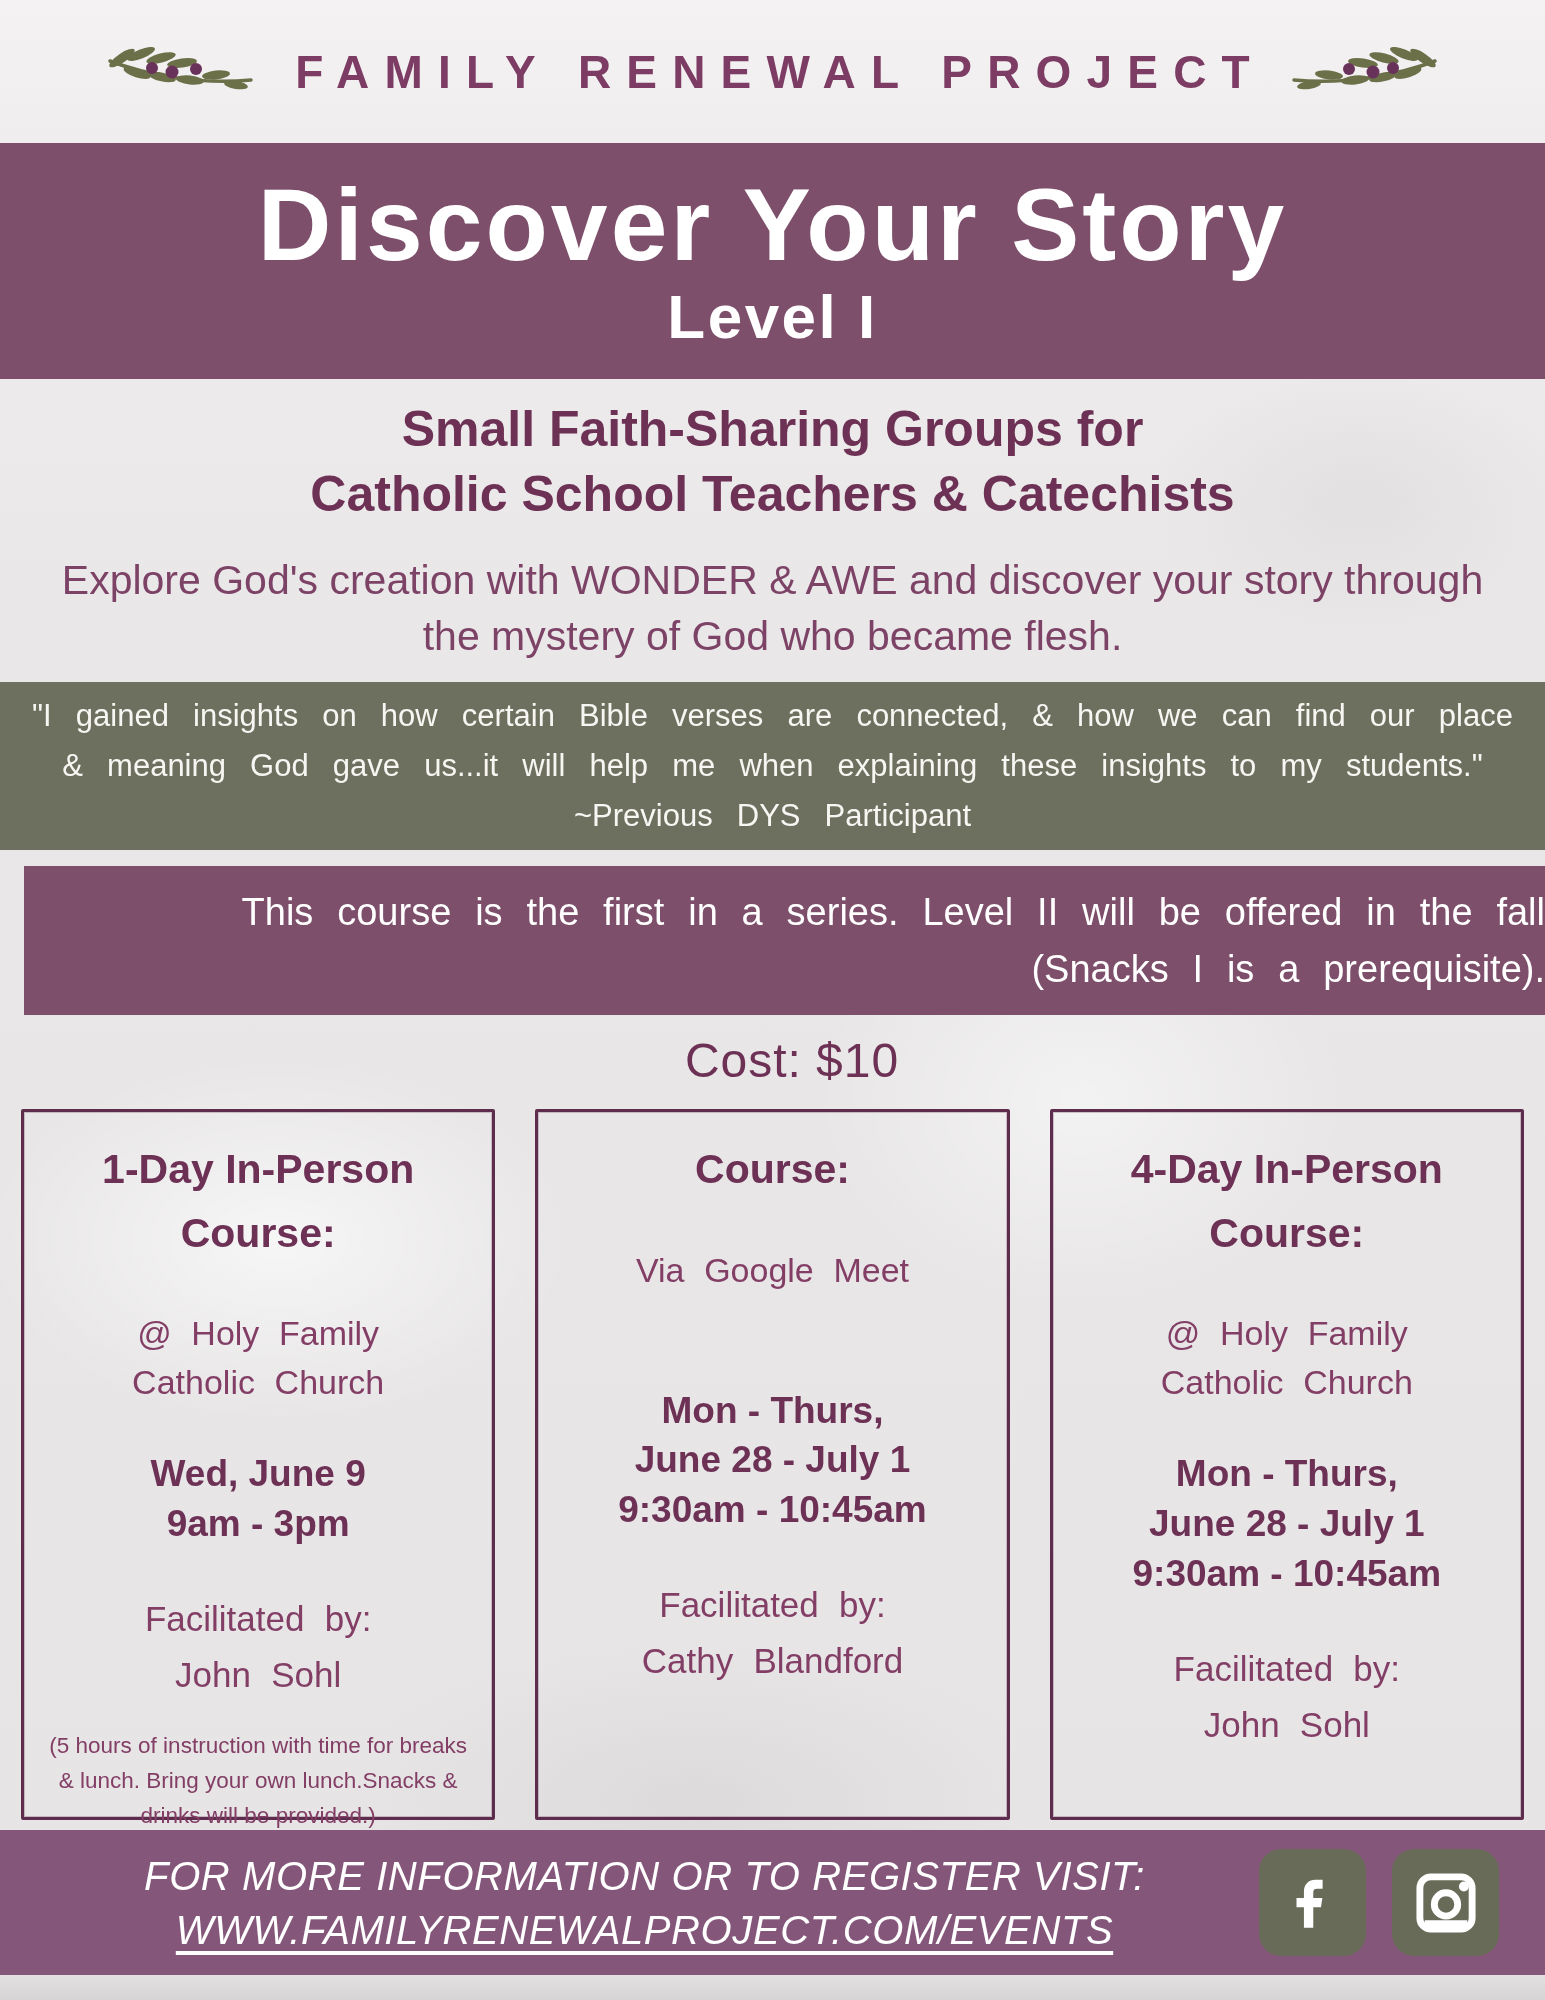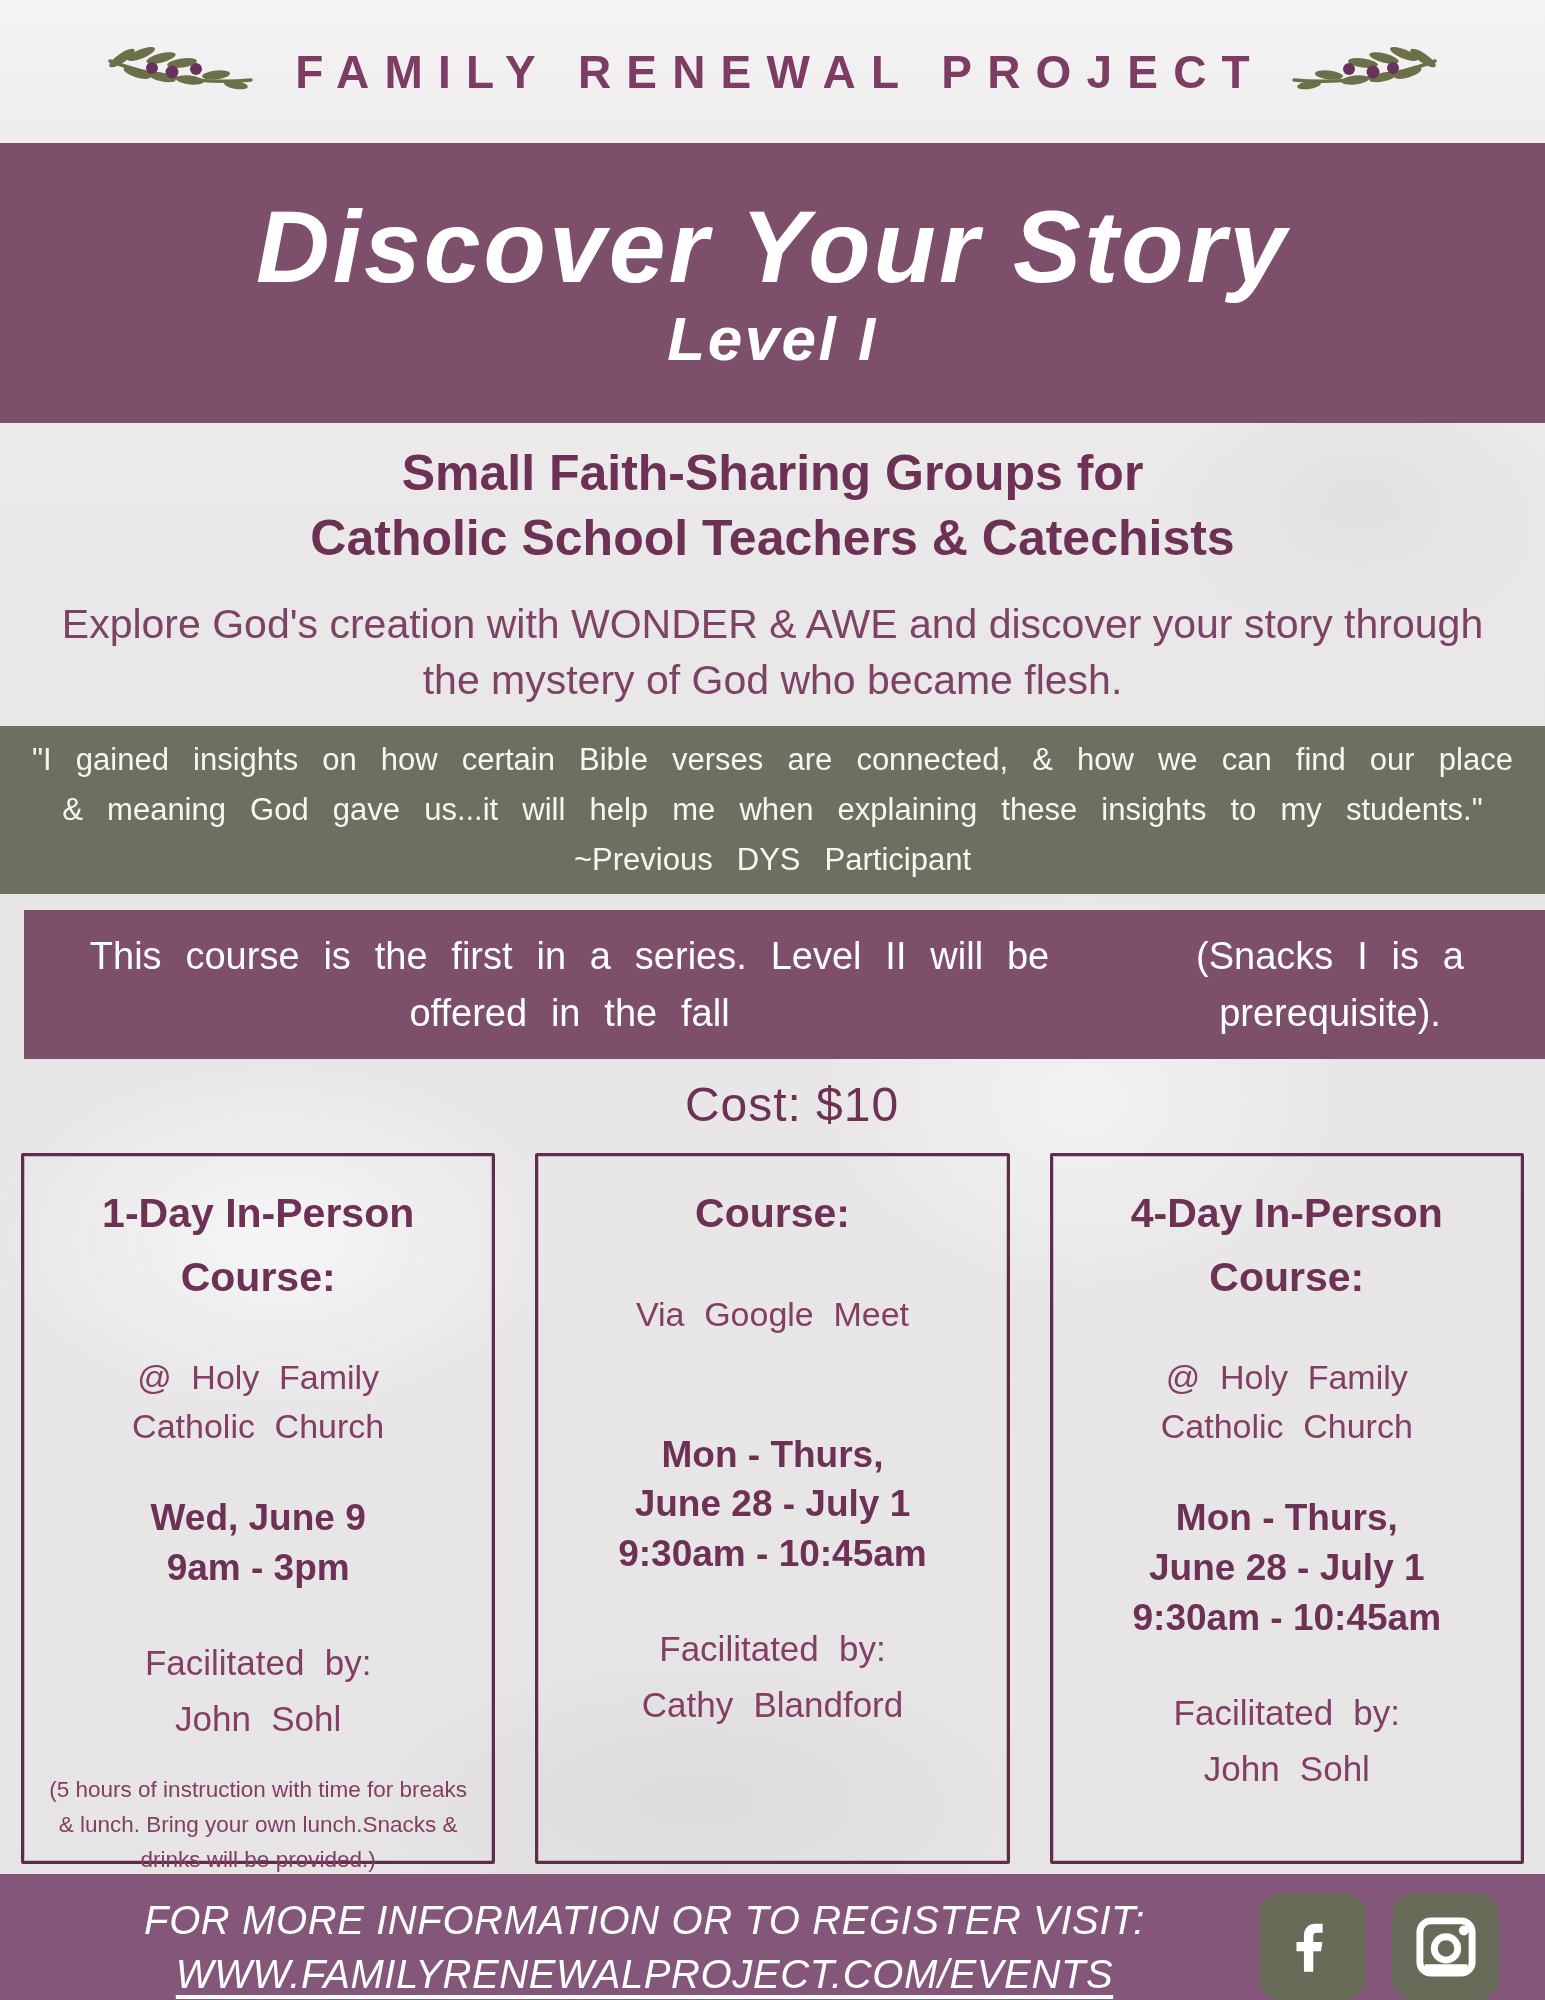--- a/index.html
+++ b/index.html
@@ -35,29 +35,28 @@
     font-weight: bold;
     letter-spacing: 0.33em;
     text-indent: 0.33em;
     white-space: nowrap;
   }
   .branch { width: 150px; height: 54px; flex: 0 0 auto; }
   .branch.flip { transform: scaleX(-1); }
 
   
   .hero {
-    height: 280px;
+    height: 236px;
     background: #7d4f6b;
     color: #ffffff;
     display: flex;
     flex-direction: column;
     align-items: center;
     justify-content: center;
     text-align: center;
-    font-style: italic;
   }
   .hero-title {
     font-size: 102px;
     font-weight: bold;
     letter-spacing: 0.03em;
     line-height: 1.0;
   }
   .hero-subtitle {
     font-size: 62px;
     font-weight: bold;
@@ -110,21 +109,22 @@
   }
 
   .gap-strip { height: 16px; }
 
   
   .series-band {
     height: 149px;
     background: #7d4f6b;
     color: #ffffff;
     display: flex;
-    align-items: center;
+    flex-direction: column;
+    align-items: flex-end;
     justify-content: center;
     text-align: center;
     margin-left: 24px;
   }
   .series-band span { display: block; }
   .series-line {
     font-family: cursive, sans-serif;
     font-size: 38px;
     line-height: 1.5;
     word-spacing: 0.35em;

